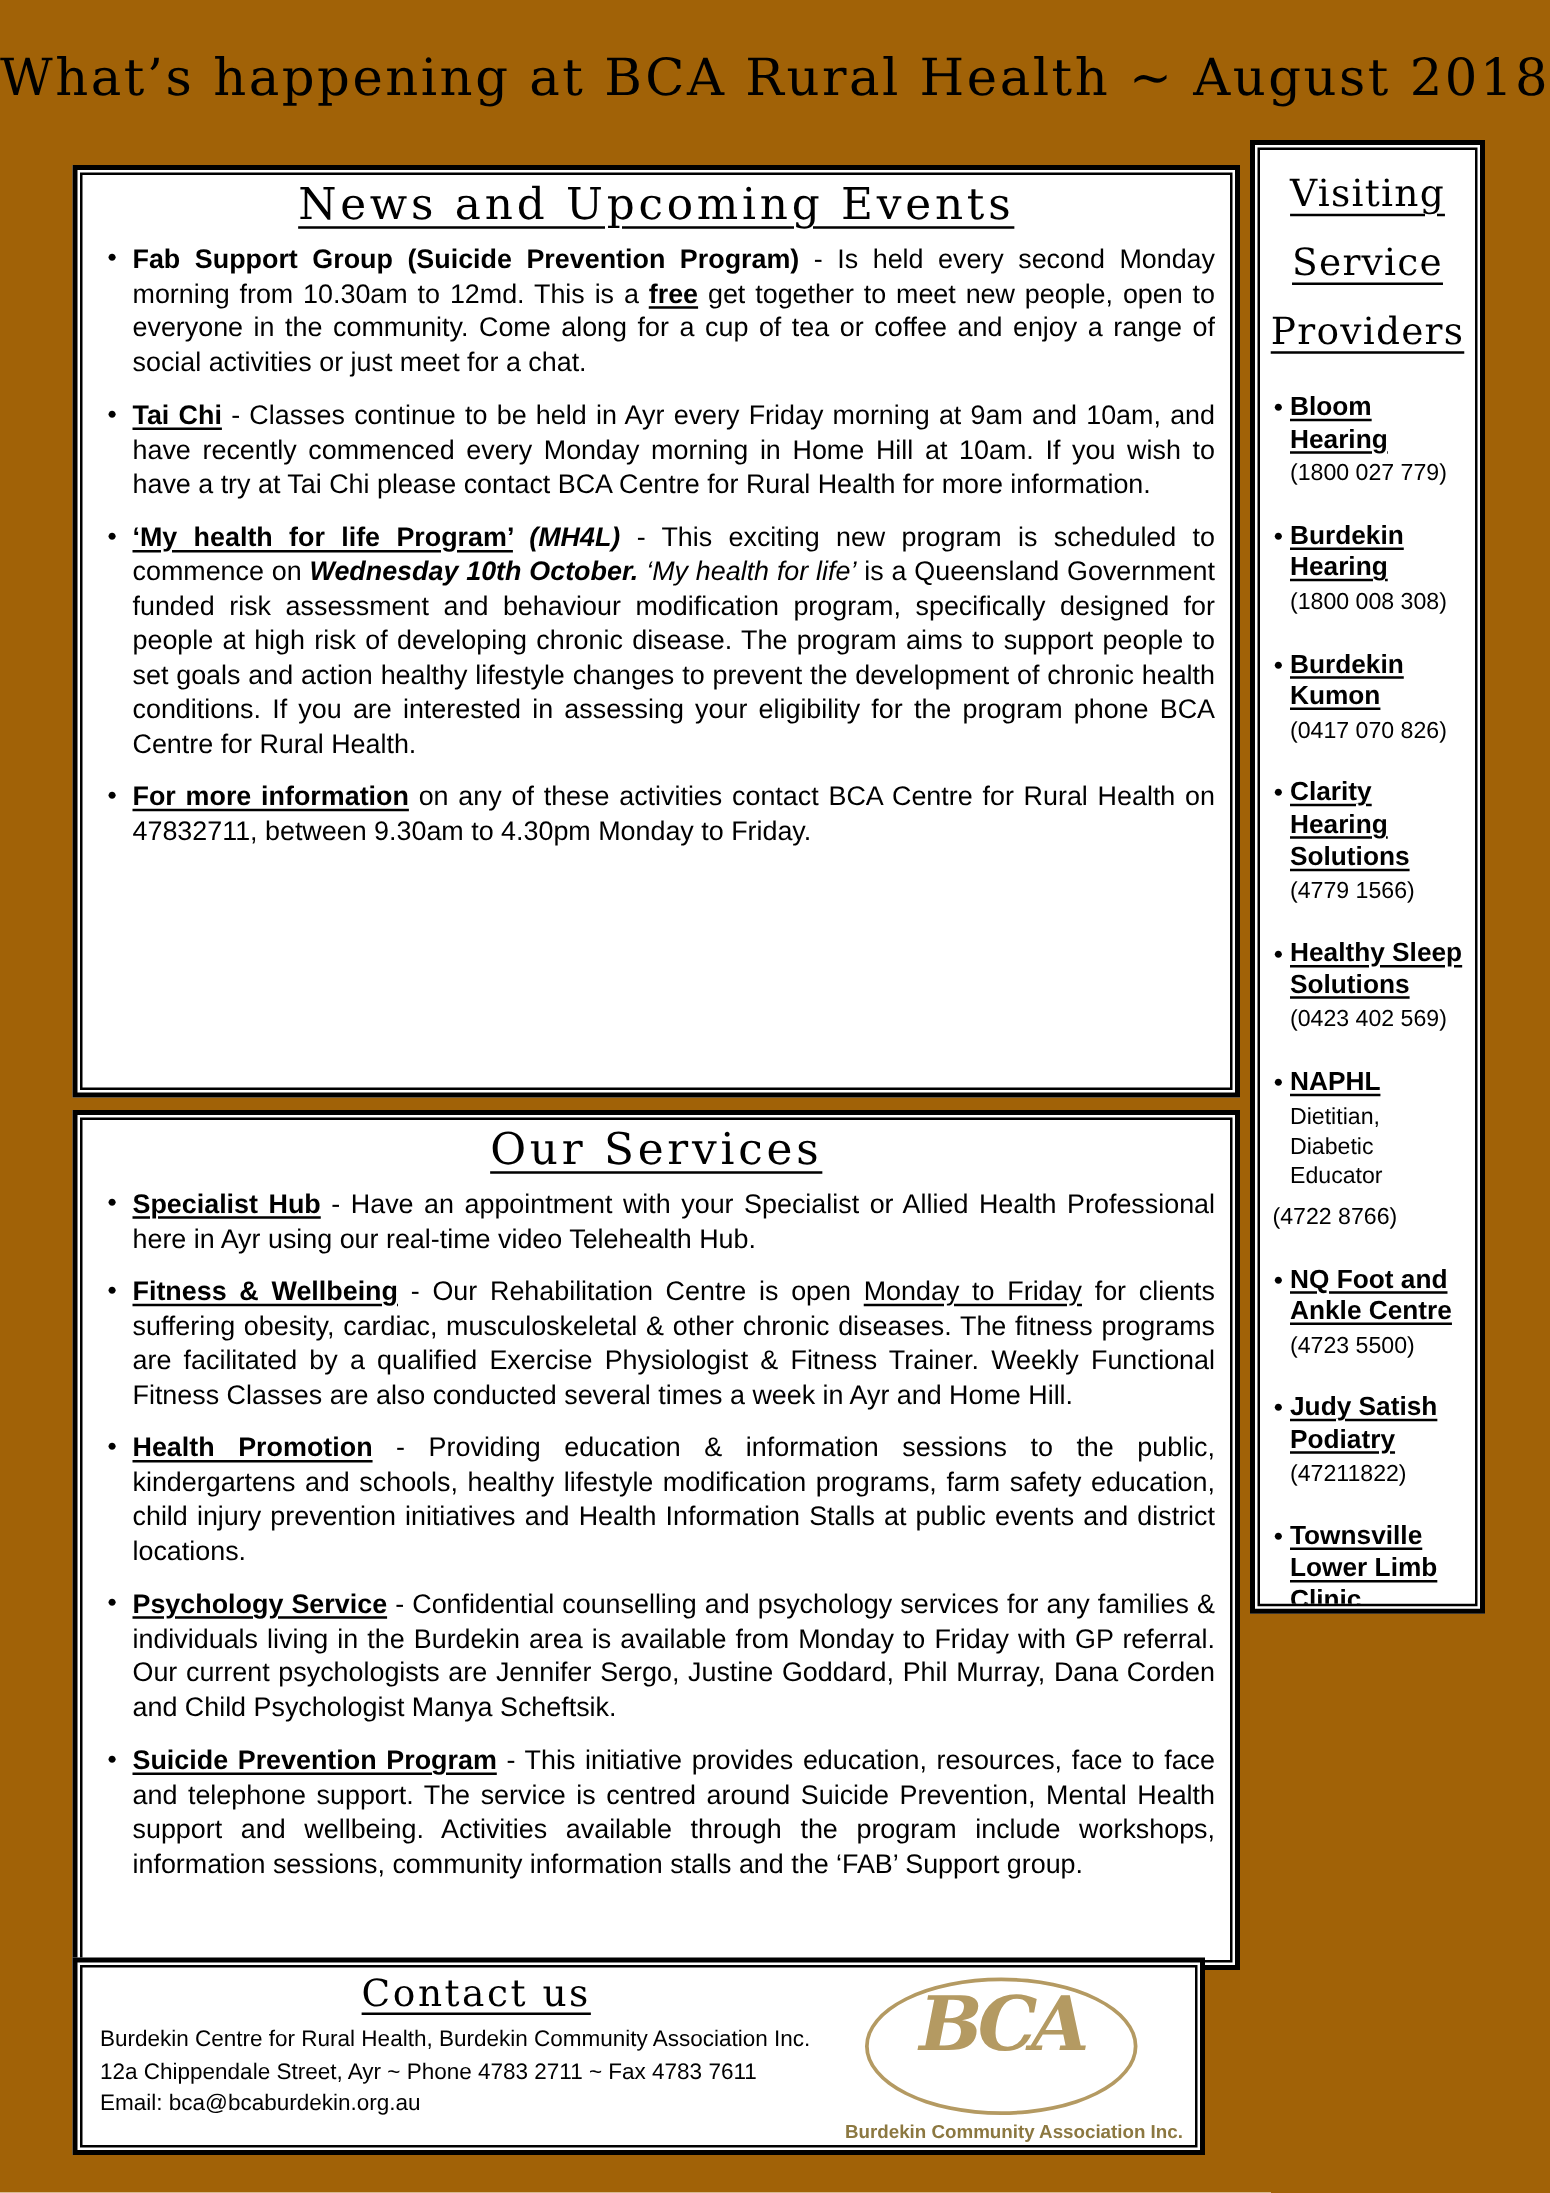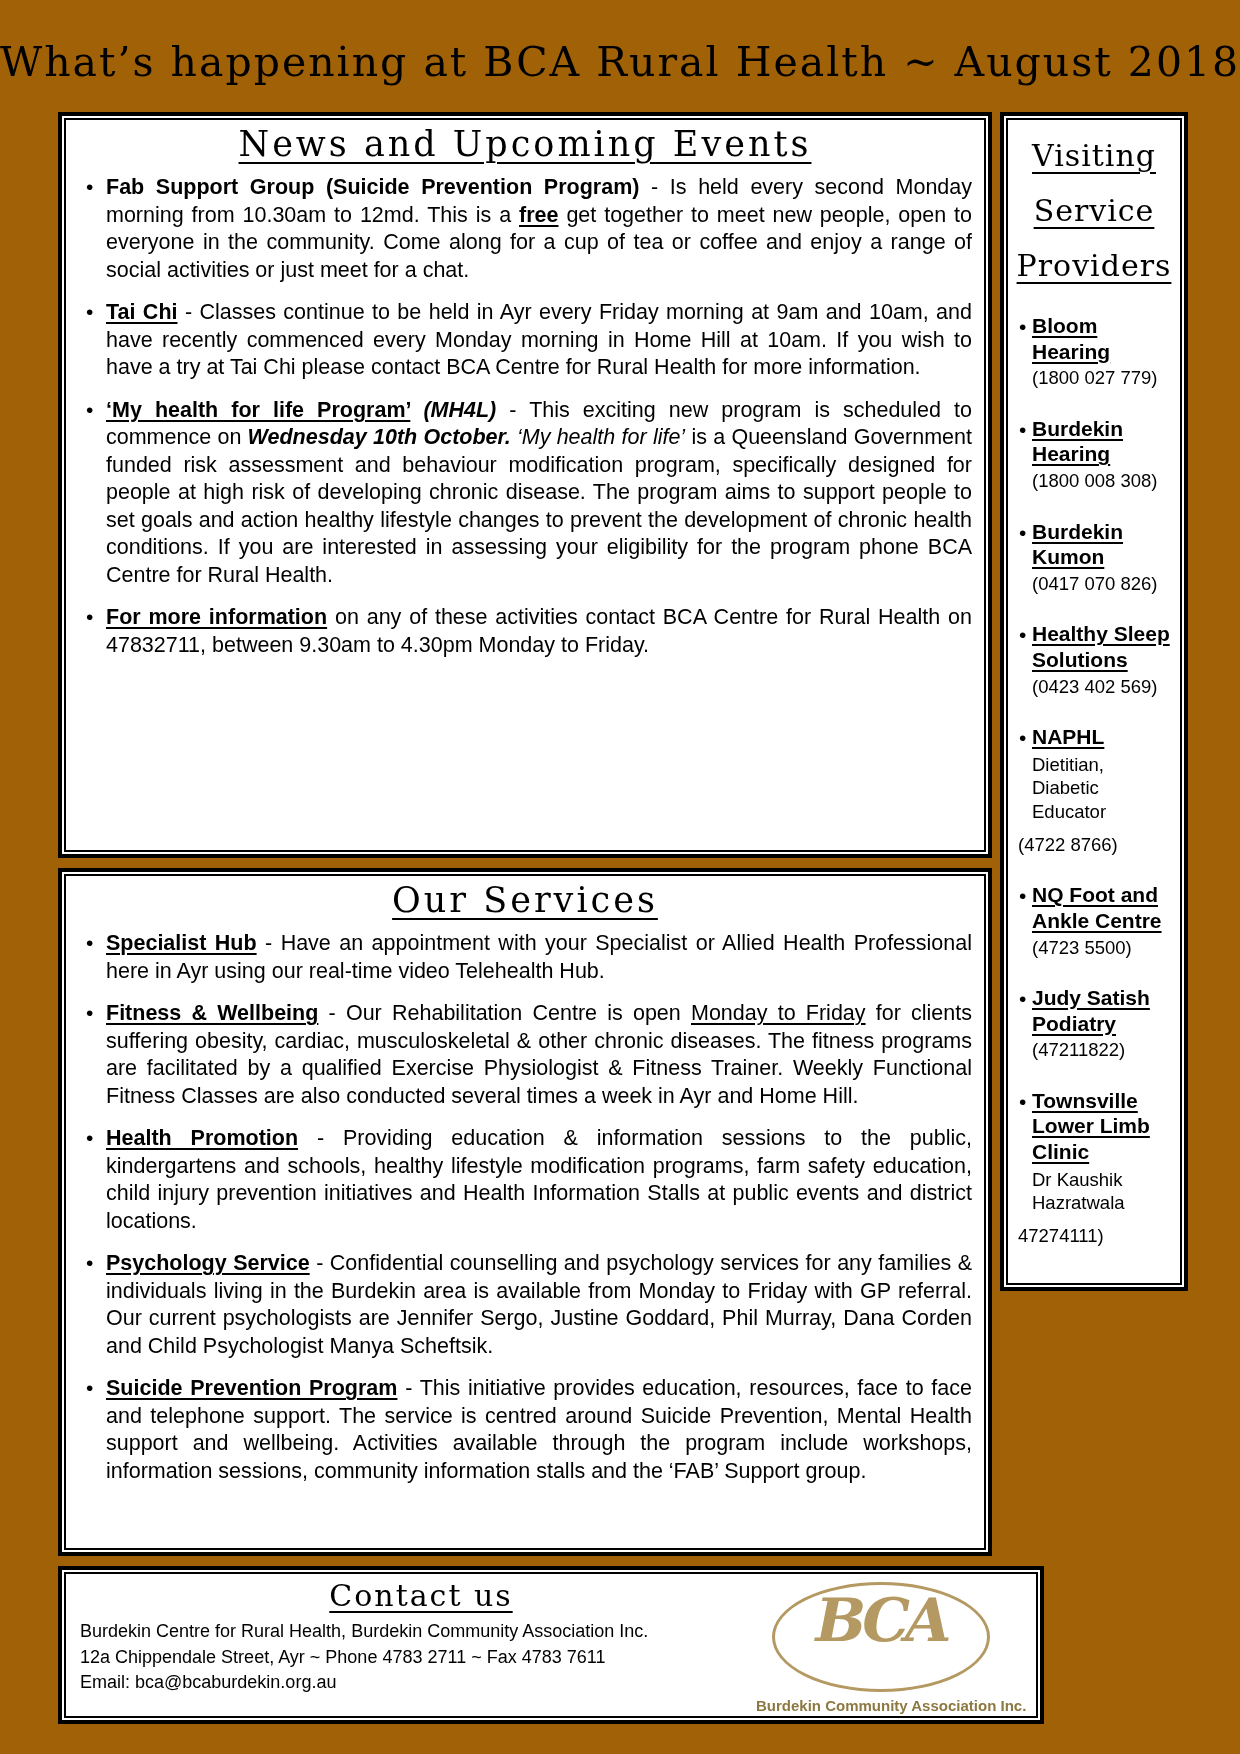--- a/index.html
+++ b/index.html
@@ -10,24 +10,24 @@
   
   .page-title {
     position:absolute; top:38px; left:0; width:100%;
     text-align:center; font-family:"DejaVu Serif", serif;
     font-size:41px; letter-spacing:2px; white-space:nowrap;
   }
   
   .dbox { border:4px solid #000; padding:2px; box-sizing:border-box; background:#fff; }
   .dbox-inner { border:2px solid #000; height:100%; box-sizing:border-box; overflow:hidden; }
   .main-col { position:absolute; left:58px; top:112px; width:934px; }
-  .news-box { height:746px; }
+  .news-box { height:746px;margin-top:20px; }
   .services-box { margin-top:10px; height:688px; }
   .sidebar-box { position:absolute; left:1000px; top:112px; width:188px; height:1179px; }
-  .contact-box { position:absolute; left:58px; top:1566px; width:986px; height:158px; }
+  .contact-box { position:absolute; left:58px; top:1566px; width:906px; height:158px; }
   
   .box-heading {
     text-align:center; font-family:"DejaVu Serif", serif;
     font-size:35px; letter-spacing:3px; margin:4px 0 10px 0;
   }
   .box-heading span { text-decoration:underline; text-decoration-thickness:2px; text-underline-offset:6px; }
   
   .main-list { list-style:none; margin:0; padding:0 12px 0 40px; font-size:21.5px; line-height:1.28; }
   .main-list li { position:relative; margin-bottom:15px; text-align:justify; }
   .main-list li::before { content:"\2022"; position:absolute; left:-20px; top:0; font-size:21px; }
@@ -114,20 +114,21 @@
     <div class="dbox-inner">
       <div class="sidebar-heading">
         <span class="hl">Visiting</span>
         <span class="hl">Service</span>
         <span class="hl">Providers</span>
       </div>
       <ul class="prov-list">
           <li><span class="prov-name">Bloom Hearing</span><span class="prov-phone">(1800 027 779)</span></li>
           <li><span class="prov-name">Burdekin Hearing</span><span class="prov-phone">(1800 008 308)</span></li>
           <li><span class="prov-name">Burdekin Kumon</span><span class="prov-phone">(0417 070 826)</span></li>
+          <li><span class="prov-name">Clarity Hearing Solutions</span><span class="prov-phone">(4779 1566)</span></li>
           <li><span class="prov-name">Healthy Sleep Solutions</span><span class="prov-phone">(0423 402 569)</span></li>
           <li><span class="prov-name">NAPHL</span><span class="prov-sub">Dietitian, Diabetic Educator</span><span class="prov-phone outdent">(4722 8766)</span></li>
           <li><span class="prov-name">NQ Foot and Ankle Centre</span><span class="prov-phone">(4723 5500)</span></li>
           <li><span class="prov-name">Judy Satish Podiatry</span><span class="prov-phone">(47211822)</span></li>
           <li><span class="prov-name">Townsville Lower Limb Clinic</span><span class="prov-sub">Dr Kaushik Hazratwala</span><span class="prov-phone outdent">47274111)</span></li>
         </ul>
     </div>
   </div>
 
   <div class="dbox contact-box">

